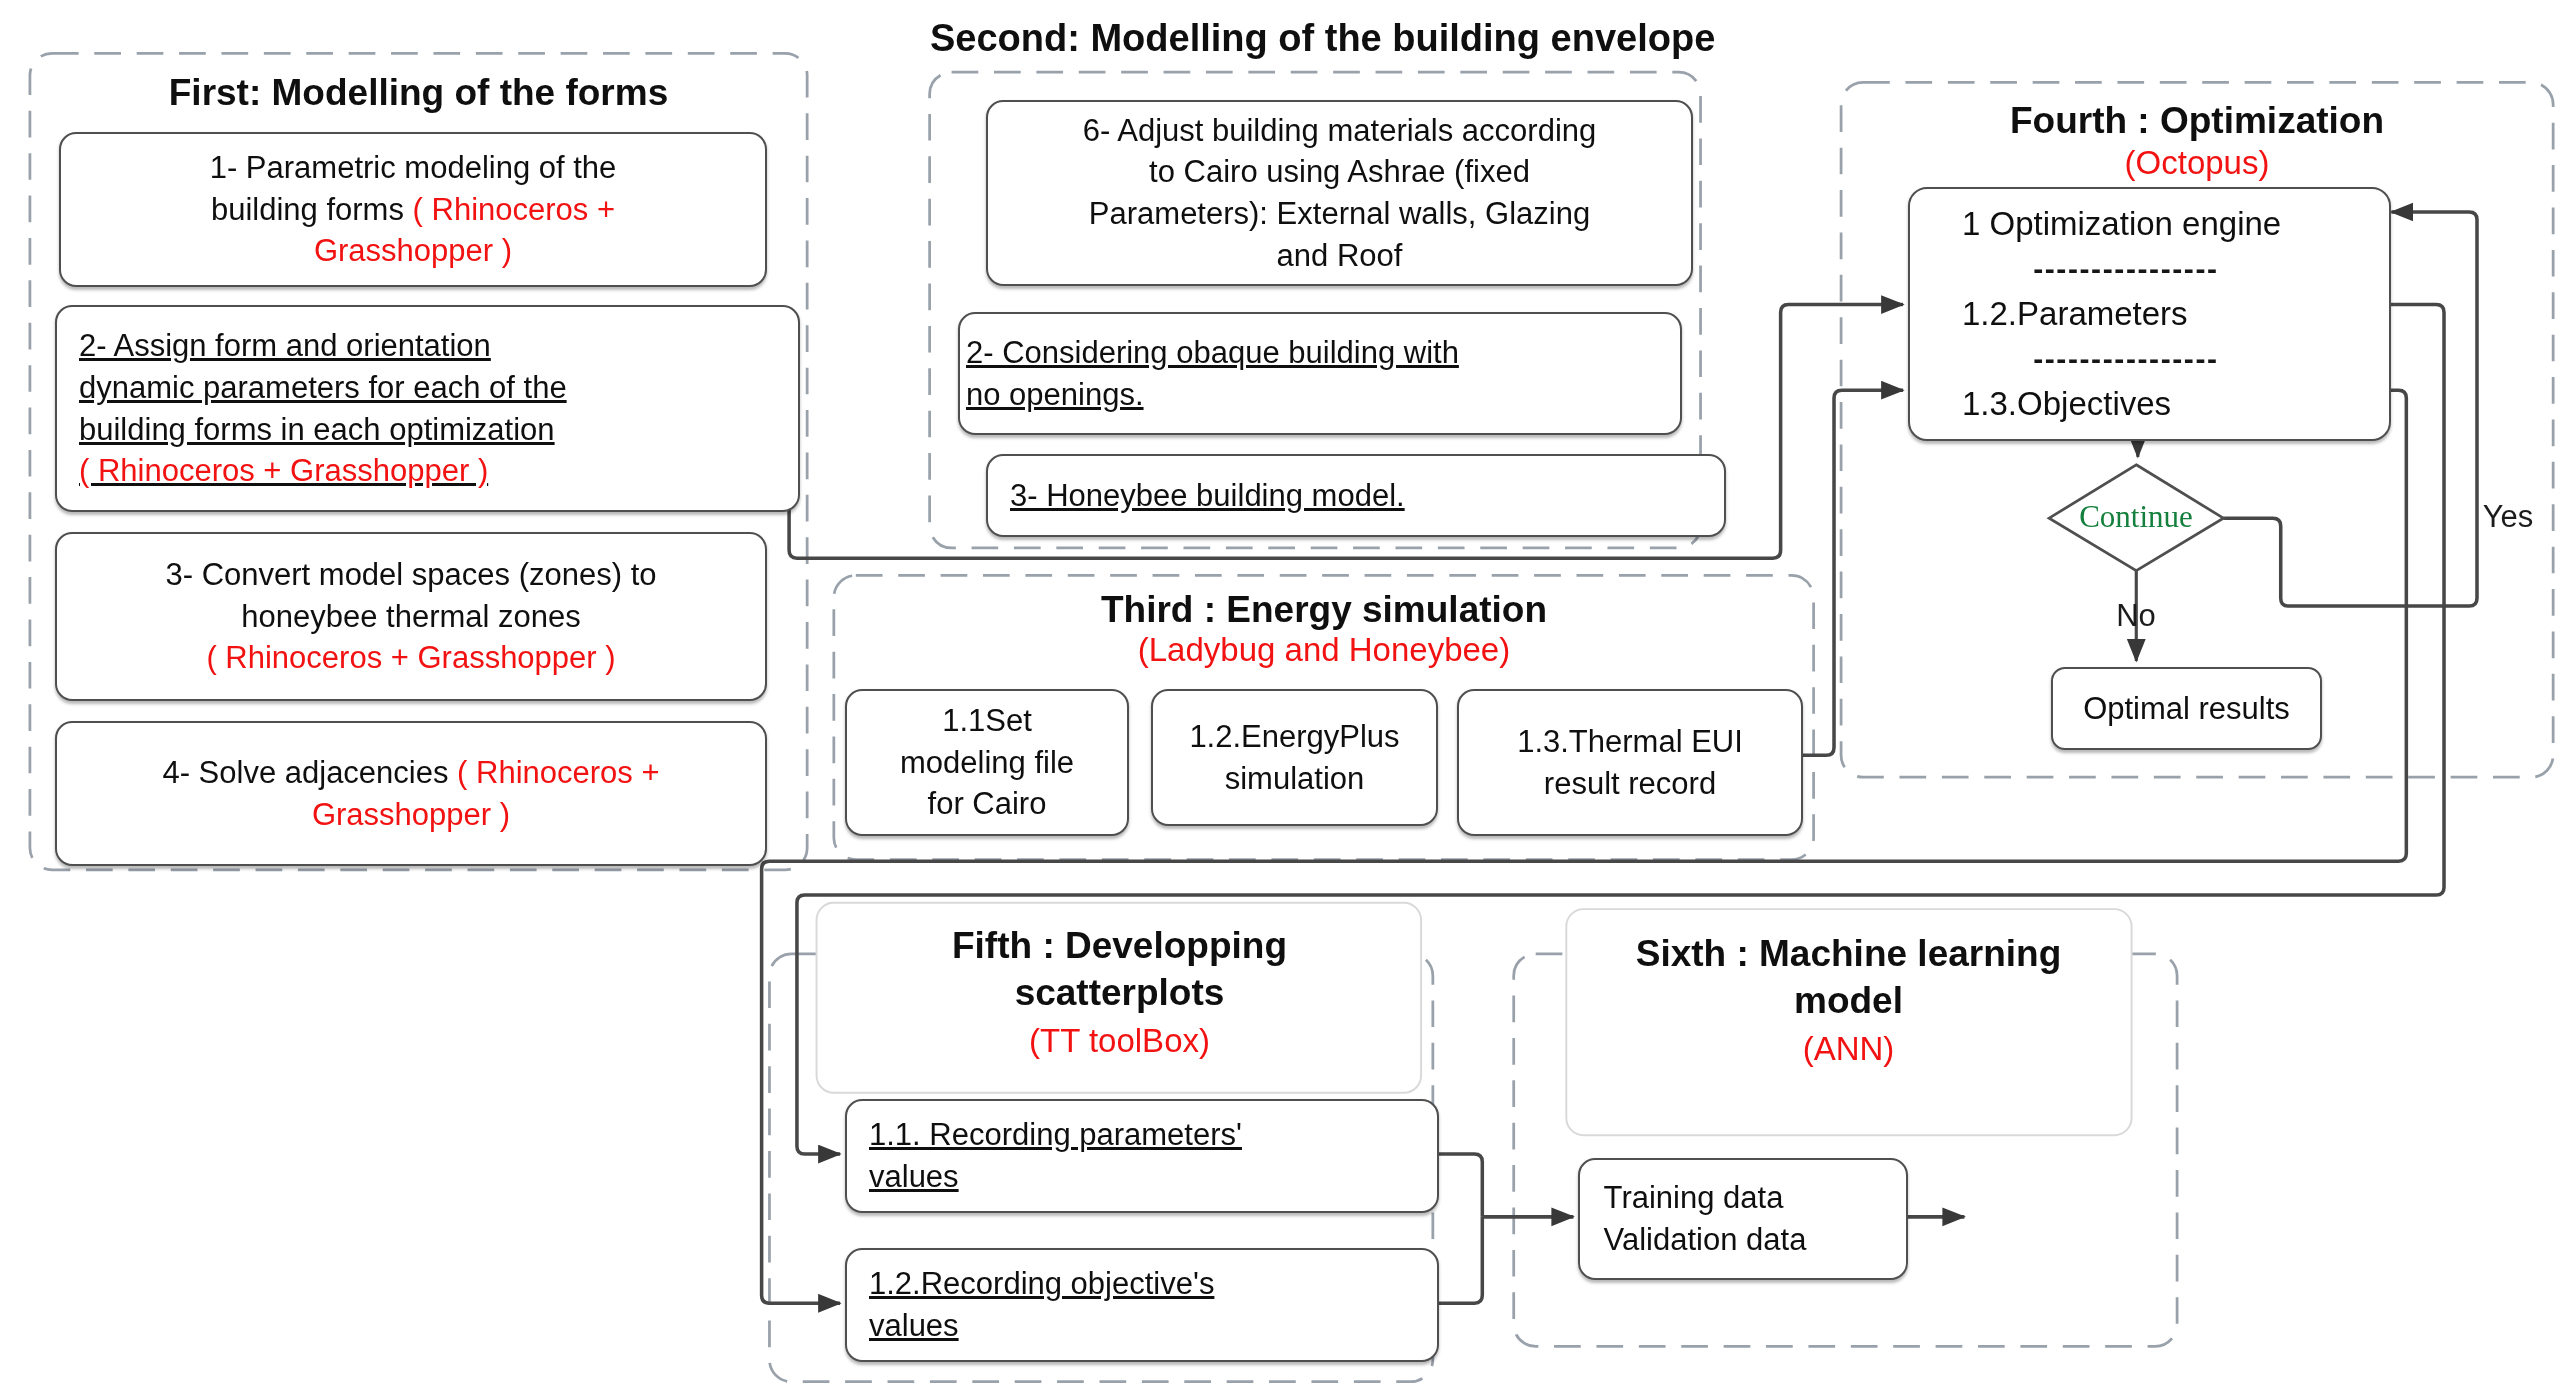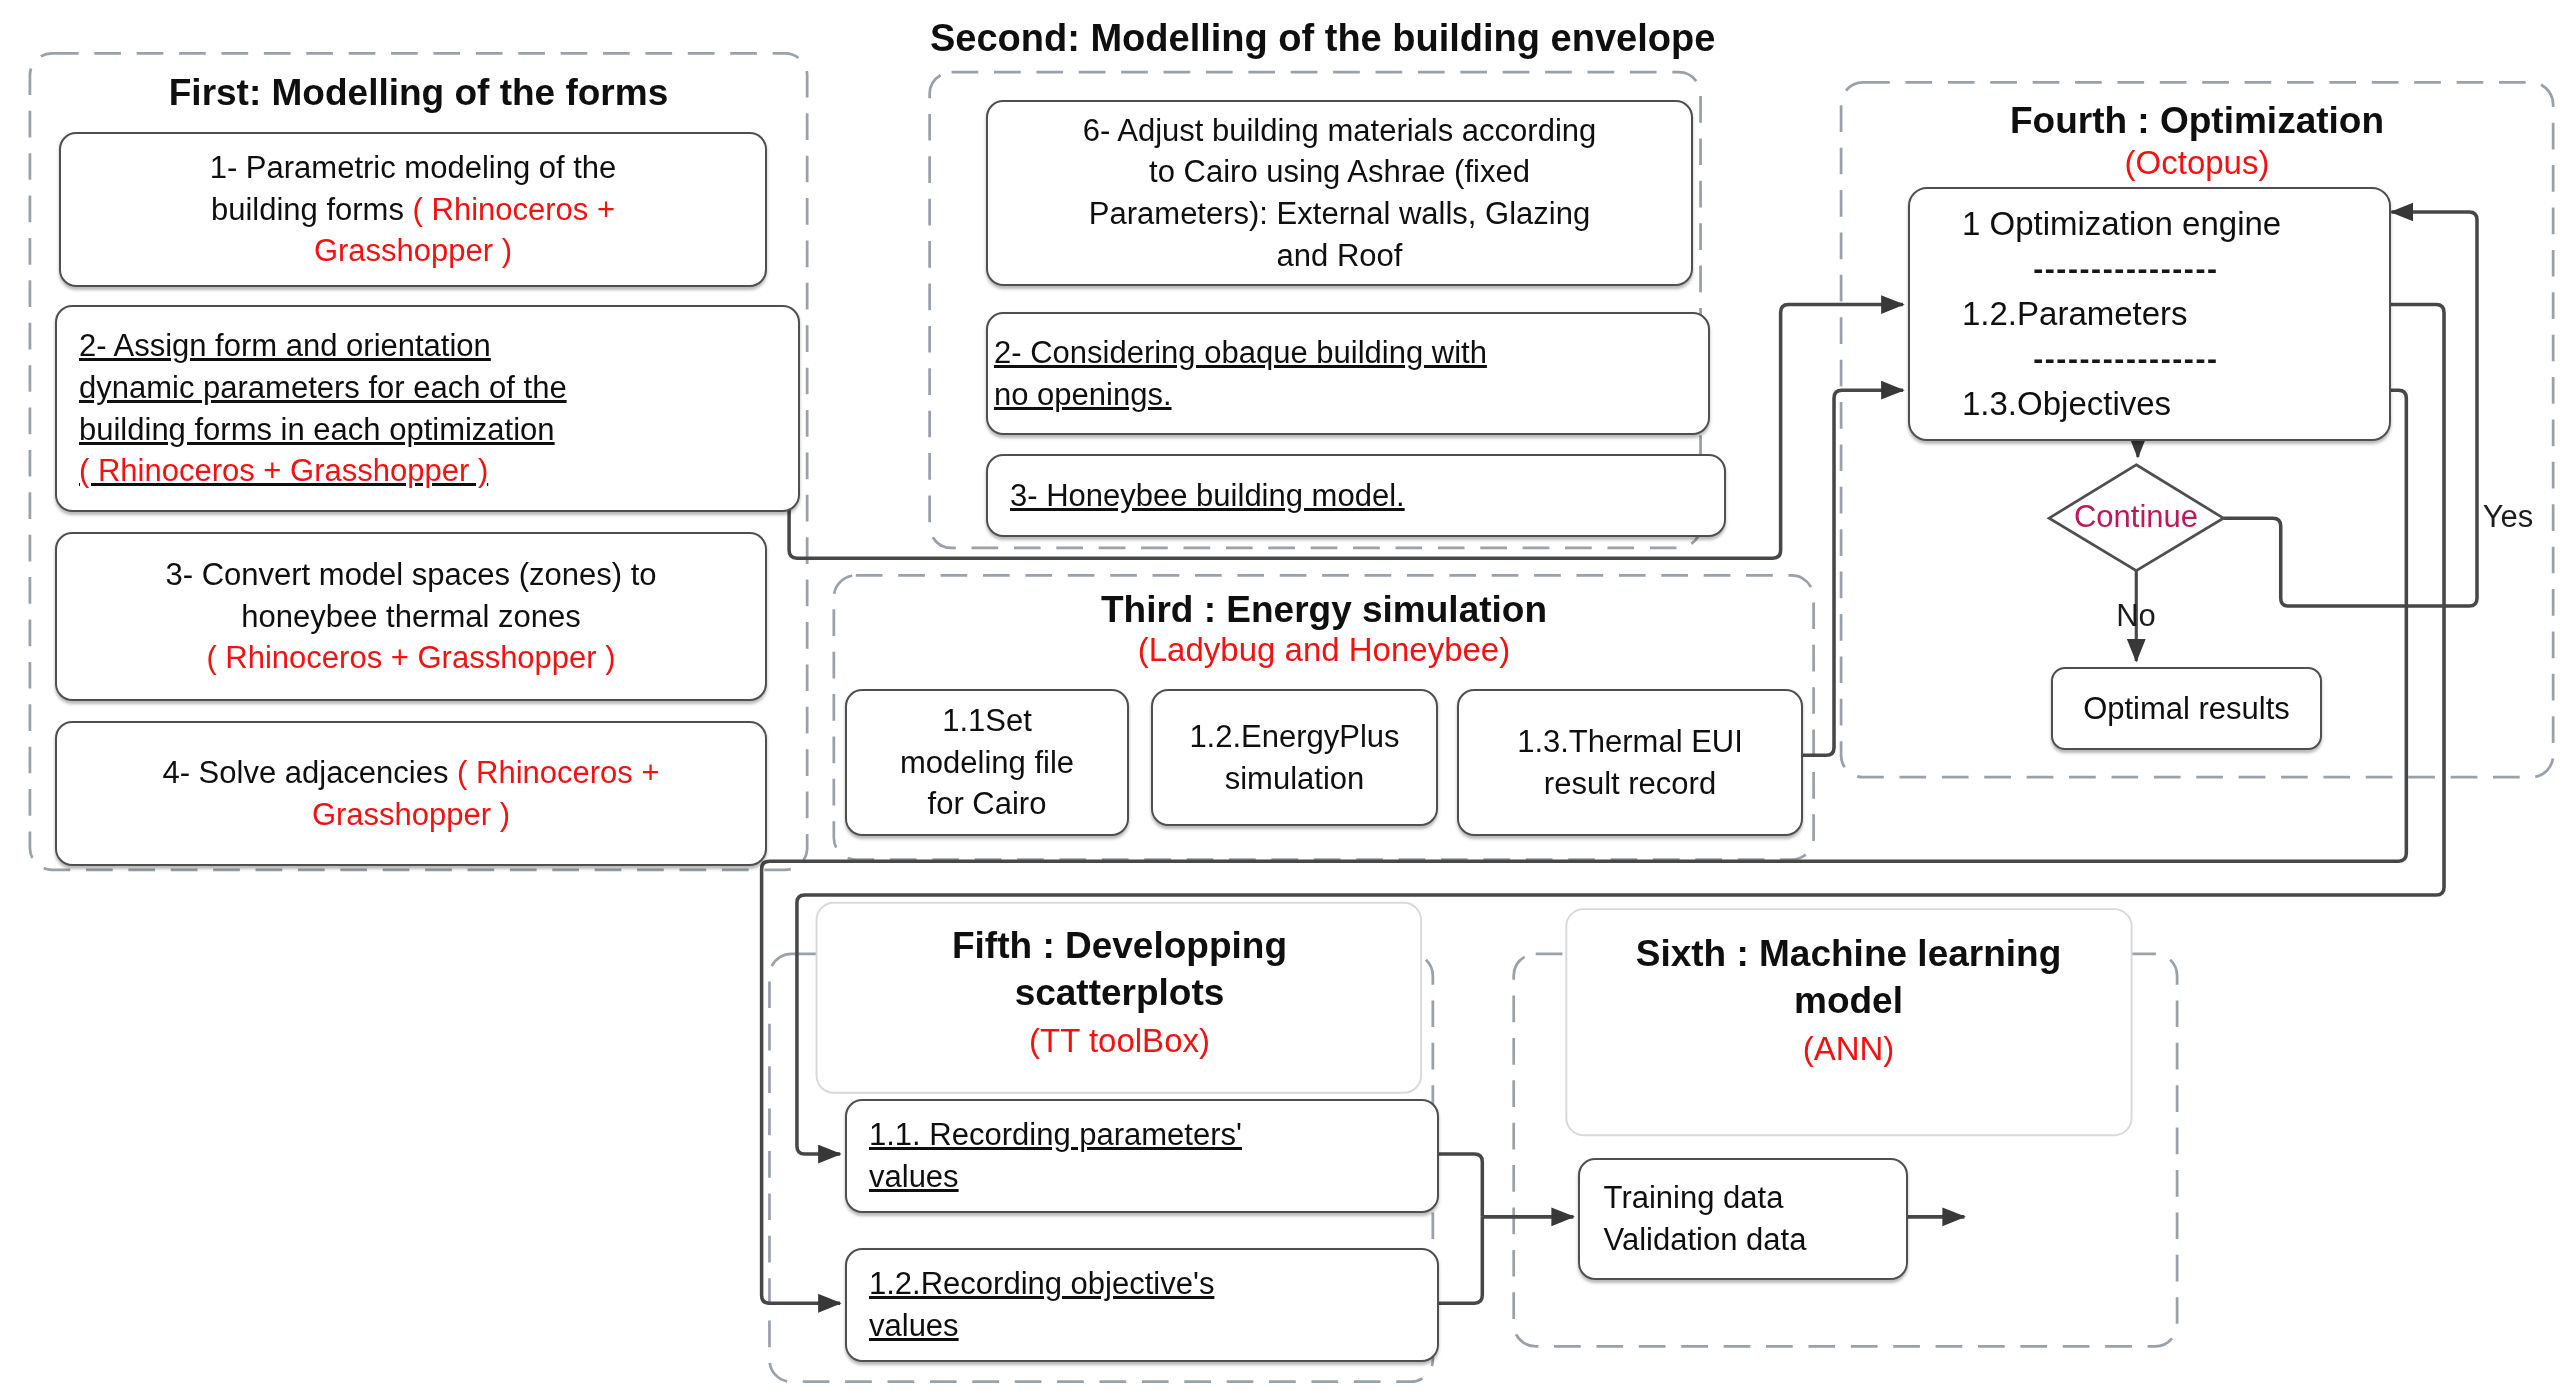--- a/index.html
+++ b/index.html
@@ -24,21 +24,21 @@
   .title{position:absolute;font-weight:bold;font-size:37px;text-align:center;white-space:nowrap;}
   .sub{position:absolute;font-size:33px;color:var(--red);text-align:center;white-space:nowrap;}
   .lbl{position:absolute;font-size:31px;color:#1c1c1c;}
   .engine{position:absolute;left:1908px;top:187px;width:479px;height:228px;background:#fff;
           border:2.4px solid var(--border);border-radius:19px;box-shadow:0 2.4px 3.1px rgba(0,0,0,.28);
           display:flex;flex-direction:column;justify-content:space-around;padding:11px 0;}
   .erow{font-size:33px;padding-left:52px;white-space:nowrap;}
   .esep{font-size:30px;font-weight:bold;text-align:center;letter-spacing:1.6px;color:#161616;
         transform:translateX(-23.6px);}
   .diamond-label{position:absolute;left:2049px;top:499px;width:174px;text-align:center;
-        font-size:31px;color:#be185d;}
+        font-size:31px;color:#15803d;font-family:Liberation Serif, serif;}
 </style>
 </head>
 <body>
 
 <div id="stage">
 
   <svg id="wires" viewBox="0 0 3281 1782">
     <defs>
       <marker id="arr" markerUnits="userSpaceOnUse" markerWidth="32" markerHeight="26" refX="28" refY="12" orient="auto">
         <path class="arrowhead" d="M0,0 L30,12 L0,24 Z"></path>
@@ -92,21 +92,21 @@
       <div><span class="red">Grasshopper )</span></div>
     </div>
 
   <div class="title" style="left:930px;top:17.3px;width:771px;font-size:38px;">Second: Modelling of the building envelope</div>
   <div class="box" style="left:986px;top:100px;width:703px;height:182px;">
       <div><span>6- Adjust building materials according</span></div>
       <div><span>to Cairo using Ashrae (fixed</span></div>
       <div><span>Parameters): External walls, Glazing</span></div>
       <div><span>and Roof</span></div>
     </div>
-  <div class="box left" style="left:986px;top:312px;width:703px;height:119px;padding-left:6px;">
+  <div class="box left" style="left:958px;top:312px;width:703px;height:119px;padding-left:6px;">
       <div><span>2- Considering obaque building with</span></div>
       <div><span>no openings.</span></div>
     </div>
   <div class="box left" style="left:986px;top:454px;width:703px;height:79px;">
       <div><span>3- Honeybee building model.</span></div>
     </div>
 
   <div class="title" style="left:834px;top:589px;width:980px;">Third : Energy simulation</div>
   <div class="sub" style="left:834px;top:631px;width:980px;">(Ladybug and Honeybee)</div>
   <div class="box" style="left:845px;top:689px;width:280px;height:143px;">

